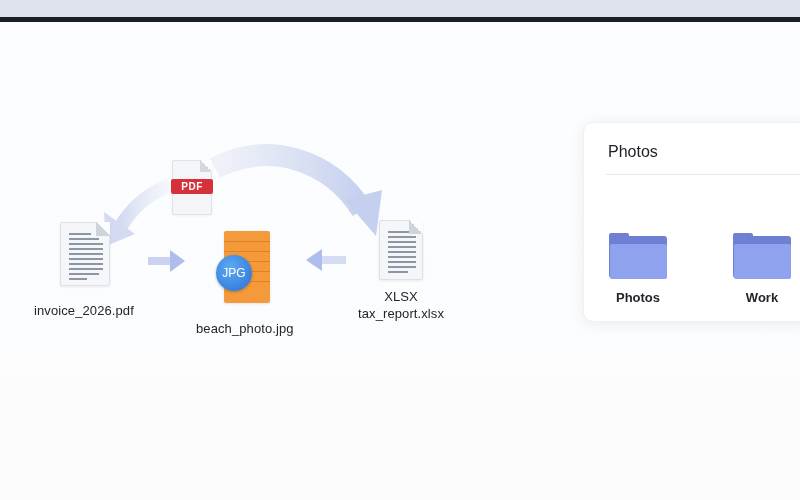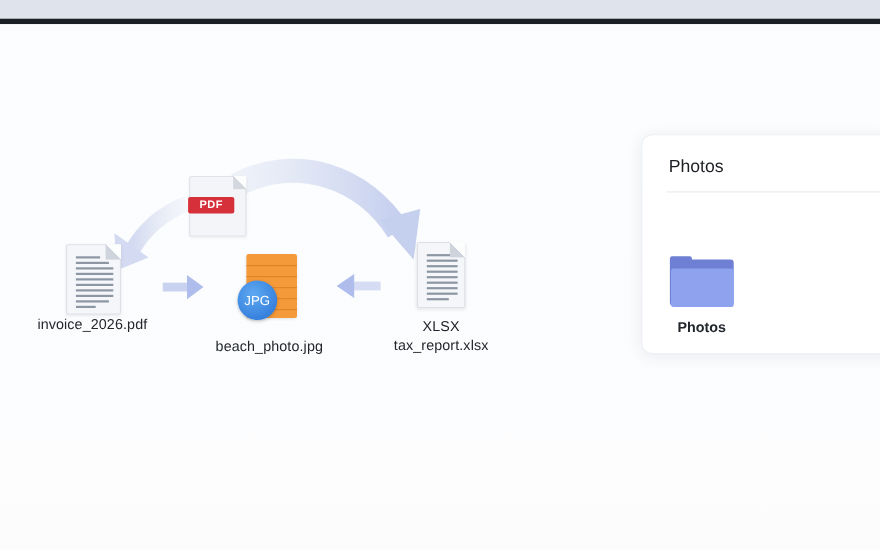--- a/index.html
+++ b/index.html
@@ -10,25 +10,25 @@
 
   .arrows { position: absolute; left: 0; top: 0; width: 800px; height: 500px; pointer-events: none; }
 
   .file { position: absolute; display: flex; flex-direction: column; align-items: center; }
   .file-label { font-size: 13px; color: #22262c; white-space: nowrap; letter-spacing: 0.1px; }
 
   .doc { position: relative; width: 50px; height: 64px; background: #f4f6f9; border: 1px solid #dde1e7; border-radius: 2px; box-shadow: 0 1px 3px rgba(0,0,0,0.08); }
   .doc::after { content: ""; position: absolute; right: -1px; top: -1px; width: 14px; height: 14px; background: linear-gradient(225deg, #fcfdfd 50%, #cfd4dc 50%); }
   .doc .line { position: absolute; left: 8px; height: 1.5px; background: #8d96a3; }
 
-  .pdf-float { position: absolute; left: 172px; top: 160px; width: 52px; height: 55px; background: #f3f5f8; border: 1px solid #dfe3e9; border-radius: 2px; box-shadow: 0 1px 3px rgba(0,0,0,0.06); }
+  .pdf-float { position: absolute; left: 172px; top: 160px; width: 40px; height: 55px; background: #f3f5f8; border: 1px solid #dfe3e9; border-radius: 2px; box-shadow: 0 1px 3px rgba(0,0,0,0.06); }
   .pdf-float::after { content: ""; position: absolute; right: -1px; top: -1px; width: 12px; height: 12px; background: linear-gradient(225deg, #fcfdfd 50%, #d3d8df 50%); }
   .pdf-badge { position: absolute; left: -2px; top: 18px; width: 42px; height: 15px; background: #d6313a; border-radius: 2px; color: #fff; font-size: 10px; font-weight: bold; text-align: center; line-height: 15px; letter-spacing: 0.5px; }
 
-  .jpg-stack { position: relative; width: 46px; height: 58px; background: #f59a3a; border-radius: 2px; box-shadow: 0 1px 3px rgba(0,0,0,0.1); }
+  .jpg-stack { position: relative; width: 46px; height: 72px; background: #f59a3a; border-radius: 2px; box-shadow: 0 1px 3px rgba(0,0,0,0.1); }
   .jpg-stack .stripe { position: absolute; left: 0; width: 46px; height: 1px; background: #e0812a; }
   .jpg-badge { position: absolute; left: -8px; top: 24px; width: 36px; height: 36px; border-radius: 50%; background: radial-gradient(circle at 40% 35%, #5fa9f2, #2771d6); color: #fff; font-size: 12px; text-align: center; line-height: 36px; box-shadow: 0 1px 3px rgba(0,0,0,0.25); }
 
   .panel { position: absolute; left: 583px; top: 122px; width: 230px; height: 200px; background: #ffffff; border-radius: 10px; box-shadow: 0 2px 14px rgba(30,50,90,0.08); border: 1px solid #eef0f4; }
   .panel-title { position: absolute; left: 24px; top: 20px; font-size: 16px; color: #1b1e23; }
   .panel-divider { position: absolute; left: 22px; top: 51px; width: 210px; height: 1px; background: #e6e9ee; }
   .folder { position: absolute; display: flex; flex-direction: column; align-items: center; }
   .folder-icon { position: relative; width: 58px; height: 44px; }
   .folder-back { position: absolute; left: 0; top: 0; width: 58px; height: 42px; background: #6e7fd4; border-radius: 3px; }
   .folder-tab { position: absolute; left: 0; top: -3px; width: 20px; height: 7px; background: #6e7fd4; border-radius: 2px 2px 0 0; }
@@ -85,21 +85,21 @@
     <div class="line" style="top:15px;width:30px"></div>
     <div class="line" style="top:20px;width:34px"></div>
     <div class="line" style="top:25px;width:34px"></div>
     <div class="line" style="top:30px;width:34px"></div>
     <div class="line" style="top:35px;width:34px"></div>
     <div class="line" style="top:40px;width:34px"></div>
     <div class="line" style="top:45px;width:34px"></div>
     <div class="line" style="top:50px;width:30px"></div>
     <div class="line" style="top:55px;width:18px"></div>
   </div>
-  <div class="file-label" style="margin-top:1px">invoice_2026.pdf</div>
+  <div class="file-label" style="margin-top:17px">invoice_2026.pdf</div>
 </div>
 
 <div class="file" style="left:196px; top:231px;">
   <div class="jpg-stack" style="margin-left:4px;">
     <div class="stripe" style="top:10px"></div>
     <div class="stripe" style="top:20px"></div>
     <div class="stripe" style="top:30px"></div>
     <div class="stripe" style="top:40px"></div>
     <div class="stripe" style="top:50px"></div>
     <div class="jpg-badge">JPG</div>
@@ -129,13 +129,21 @@
 
   <div class="folder" style="left:25px; top:113px;">
     <div class="folder-icon">
       <div class="folder-tab"></div>
       <div class="folder-back"></div>
       <div class="folder-front"></div>
     </div>
     <div class="folder-label">Photos</div>
   </div>
 
+  <div class="folder" style="left:149px; top:113px;">
+    <div class="folder-icon">
+      <div class="folder-tab"></div>
+      <div class="folder-back"></div>
+      <div class="folder-front"></div>
+    </div>
+    <div class="folder-label">Work</div>
+  </div>
 </div>
 
 </body></html>

